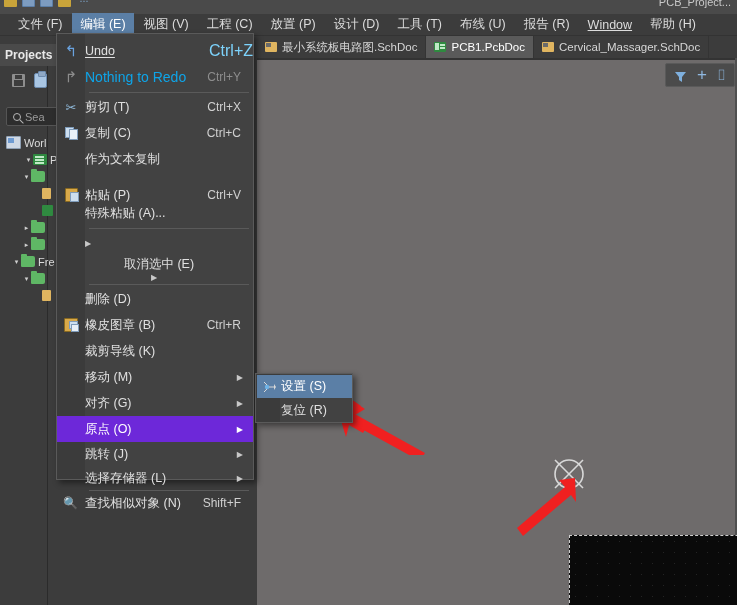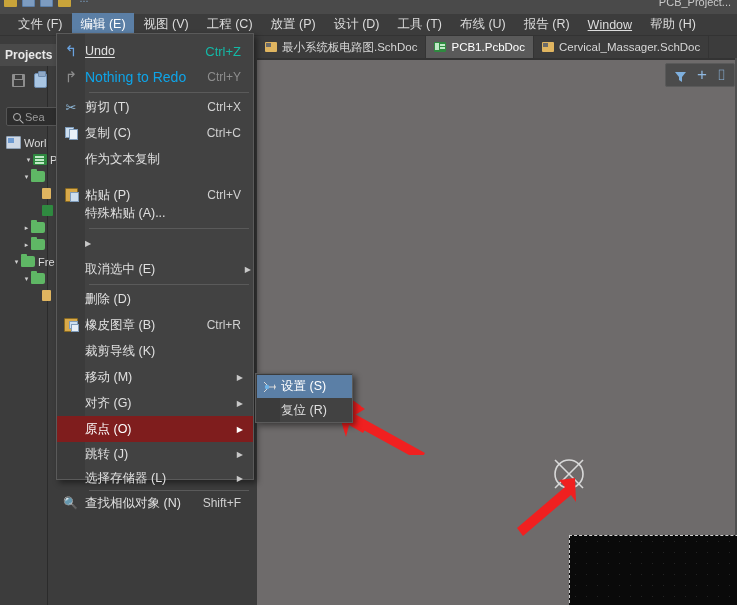--- a/index.html
+++ b/index.html
@@ -263,21 +263,21 @@
   </svg>
 
   <div style="position:absolute;left:56px;top:33px;width:198px;height:447px;
               background:#424242;border:1px solid #5a5a5a;box-shadow:3px 3px 6px rgba(0,0,0,.45);">
 
     <div style="position:absolute;left:0;top:0;width:28px;height:100%;background:#3b3b3b;"></div>
 
     <div style="position:absolute;left:0;top:4px;width:196px;height:26px;display:flex;align-items:center;">
       <span style="width:28px;text-align:center;color:#6aa3e0;font-size:15px;">↰</span>
       <span style="flex:1;color:#e0e0e0;font-size:12.5px;text-decoration:underline;text-underline-offset:2px;">Undo</span>
-      <span style="color:#14b8a6;font-size:13px;margin-right:12px;">Ctrl+Z</span>
+      <span style="color:#7dd3fc;font-size:16px;">Ctrl+Z</span>
     </div>
 
     <div style="position:absolute;left:0;top:30px;width:196px;height:26px;display:flex;align-items:center;">
       <span style="width:28px;text-align:center;color:#8d8d8d;font-size:15px;">↱</span>
       <span style="flex:1;color:#0ea5e9;font-size:14px;">Nothing to Redo</span>
       <span style="color:#8d8d8d;font-size:12px;margin-right:12px;">Ctrl+Y</span>
     </div>
     <div style="position:absolute;left:32px;top:58px;width:160px;height:1px;background:#5a5a5a;"></div>
 
     <div style="position:absolute;left:0;top:60px;width:196px;height:26px;display:flex;align-items:center;">
@@ -316,21 +316,21 @@
       <span style="width:28px;"></span>
       <span style="flex:1;color:#e0e0e0;font-size:12.5px;">特殊粘贴 (A)...</span>
     </div>
     <div style="position:absolute;left:32px;top:194px;width:160px;height:1px;background:#5a5a5a;"></div>
 
     <div style="position:absolute;left:0;top:196px;width:196px;height:26px;display:flex;align-items:center;">
       <span style="width:28px;"></span>
       <span style="color:#c8c8c8;font-size:8px;margin-right:10px;">▶</span>
     </div>
 
-    <div style="position:absolute;left:0;top:222px;width:204px;height:26px;display:flex;align-items:center;">
+    <div style="position:absolute;left:0;top:222px;width:204px;height:26px;display:flex;align-items:center;flex-direction:column;">
       <span style="width:28px;"></span>
       <span style="flex:1;color:#e0e0e0;font-size:12.5px;">取消选中 (E)</span>
       <span style="color:#c8c8c8;font-size:8px;margin-right:10px;">▶</span>
     </div>
     <div style="position:absolute;left:32px;top:250px;width:160px;height:1px;background:#5a5a5a;"></div>
 
     <div style="position:absolute;left:0;top:252px;width:196px;height:26px;display:flex;align-items:center;">
       <span style="width:28px;"></span>
       <span style="flex:1;color:#e0e0e0;font-size:12.5px;">删除 (D)</span>
     </div>
@@ -356,21 +356,21 @@
       <span style="flex:1;color:#e0e0e0;font-size:12.5px;">移动 (M)</span>
       <span style="color:#c8c8c8;font-size:8px;margin-right:10px;">▶</span>
     </div>
 
     <div style="position:absolute;left:0;top:356px;width:196px;height:26px;display:flex;align-items:center;">
       <span style="width:28px;"></span>
       <span style="flex:1;color:#e0e0e0;font-size:12.5px;">对齐 (G)</span>
       <span style="color:#c8c8c8;font-size:8px;margin-right:10px;">▶</span>
     </div>
 
-    <div style="position:absolute;left:0;top:382px;width:196px;height:26px;display:flex;align-items:center;background:#7f1d1d;">
+    <div style="position:absolute;left:0;top:382px;width:196px;height:26px;display:flex;align-items:center;background:#6d28d9;">
       <span style="width:28px;"></span>
       <span style="flex:1;color:#ffffff;font-size:12.5px;">原点 (O)</span>
       <span style="color:#ffffff;font-size:8px;margin-right:10px;">▶</span>
     </div>
 
     <div style="position:absolute;left:0;top:408px;width:196px;height:24px;display:flex;align-items:center;">
       <span style="width:28px;"></span>
       <span style="flex:1;color:#e0e0e0;font-size:12.5px;">跳转 (J)</span>
       <span style="color:#c8c8c8;font-size:8px;margin-right:10px;">▶</span>
     </div>

